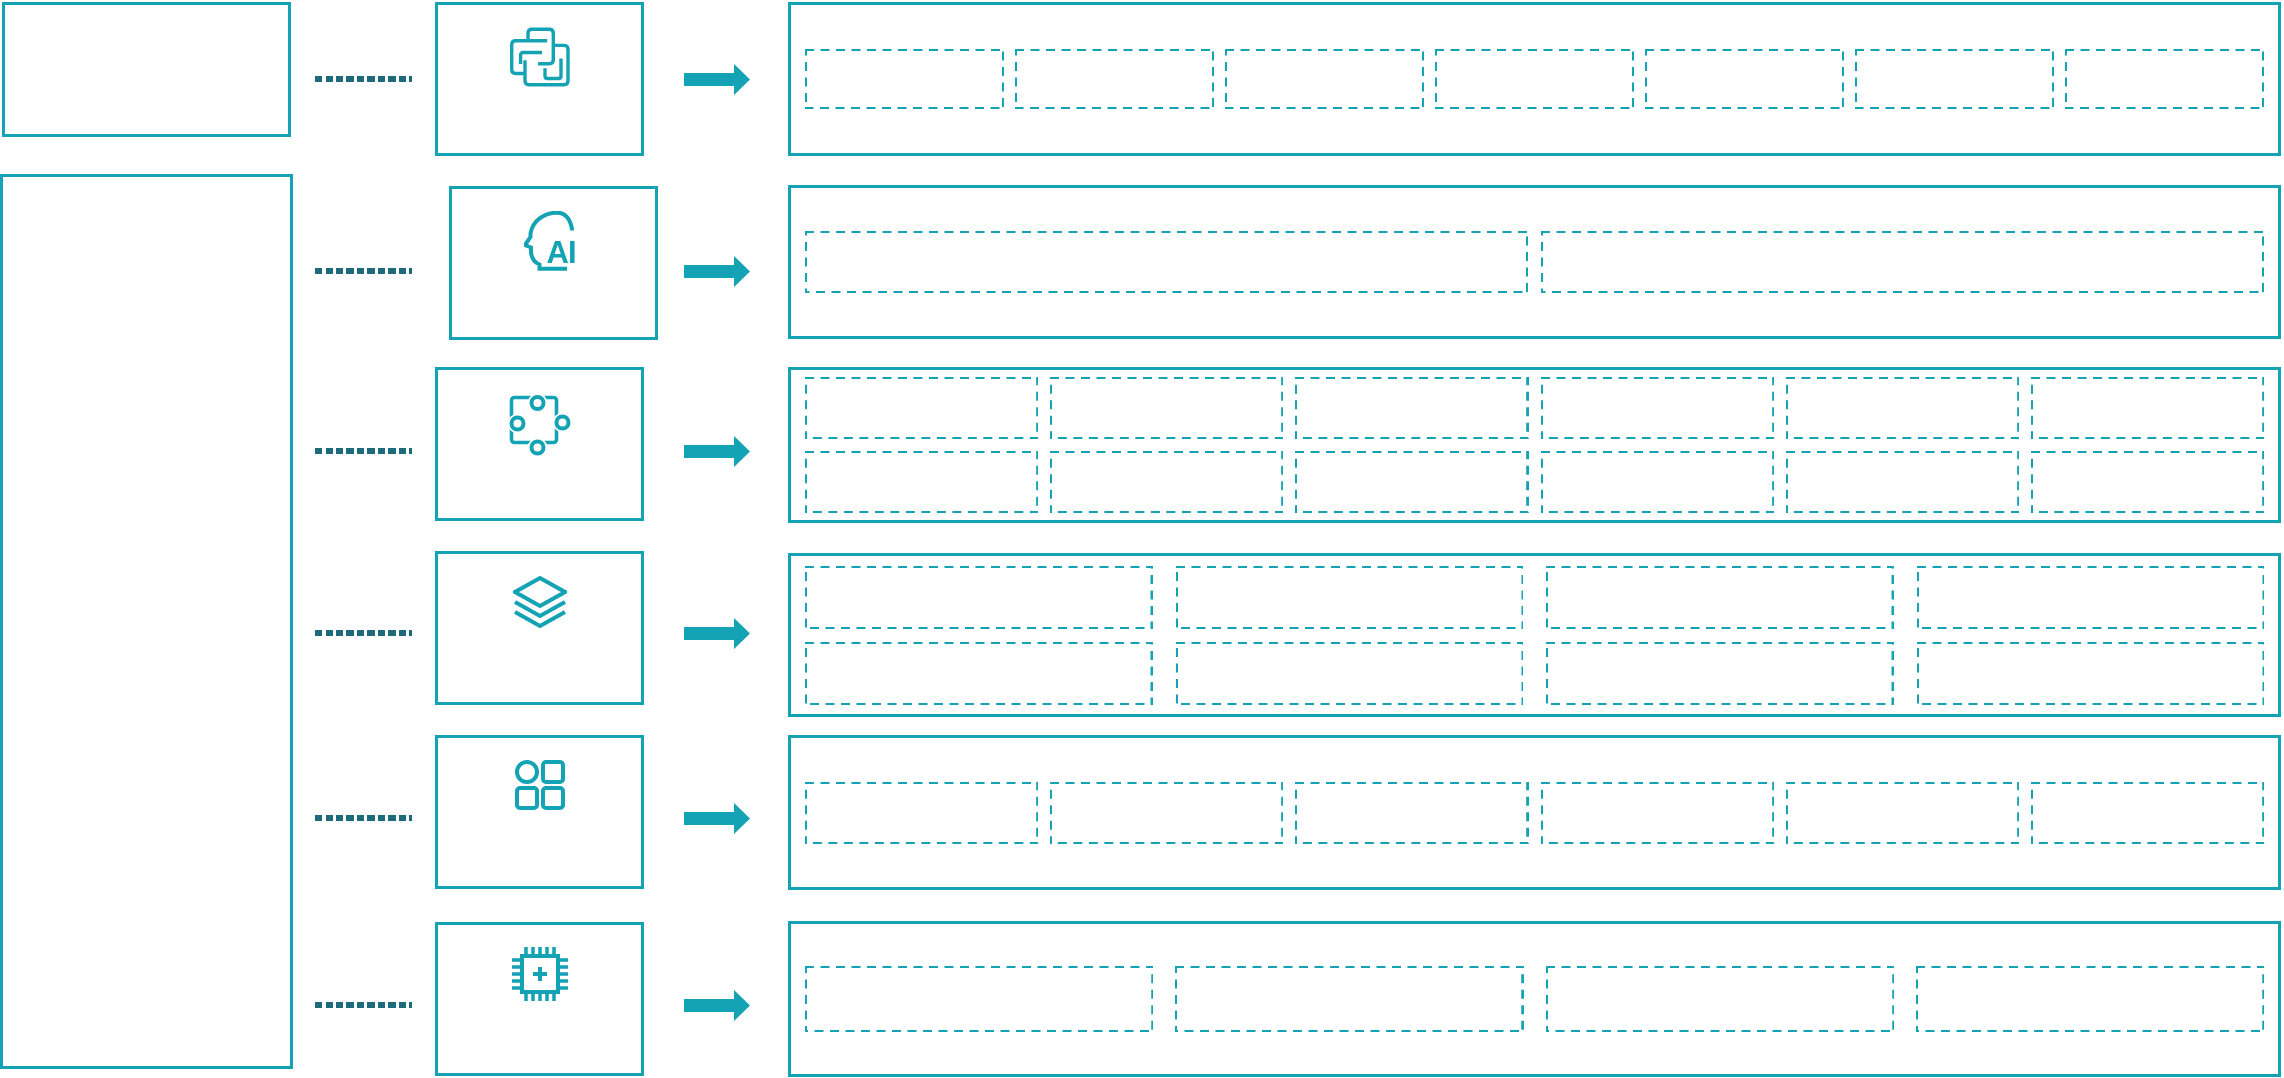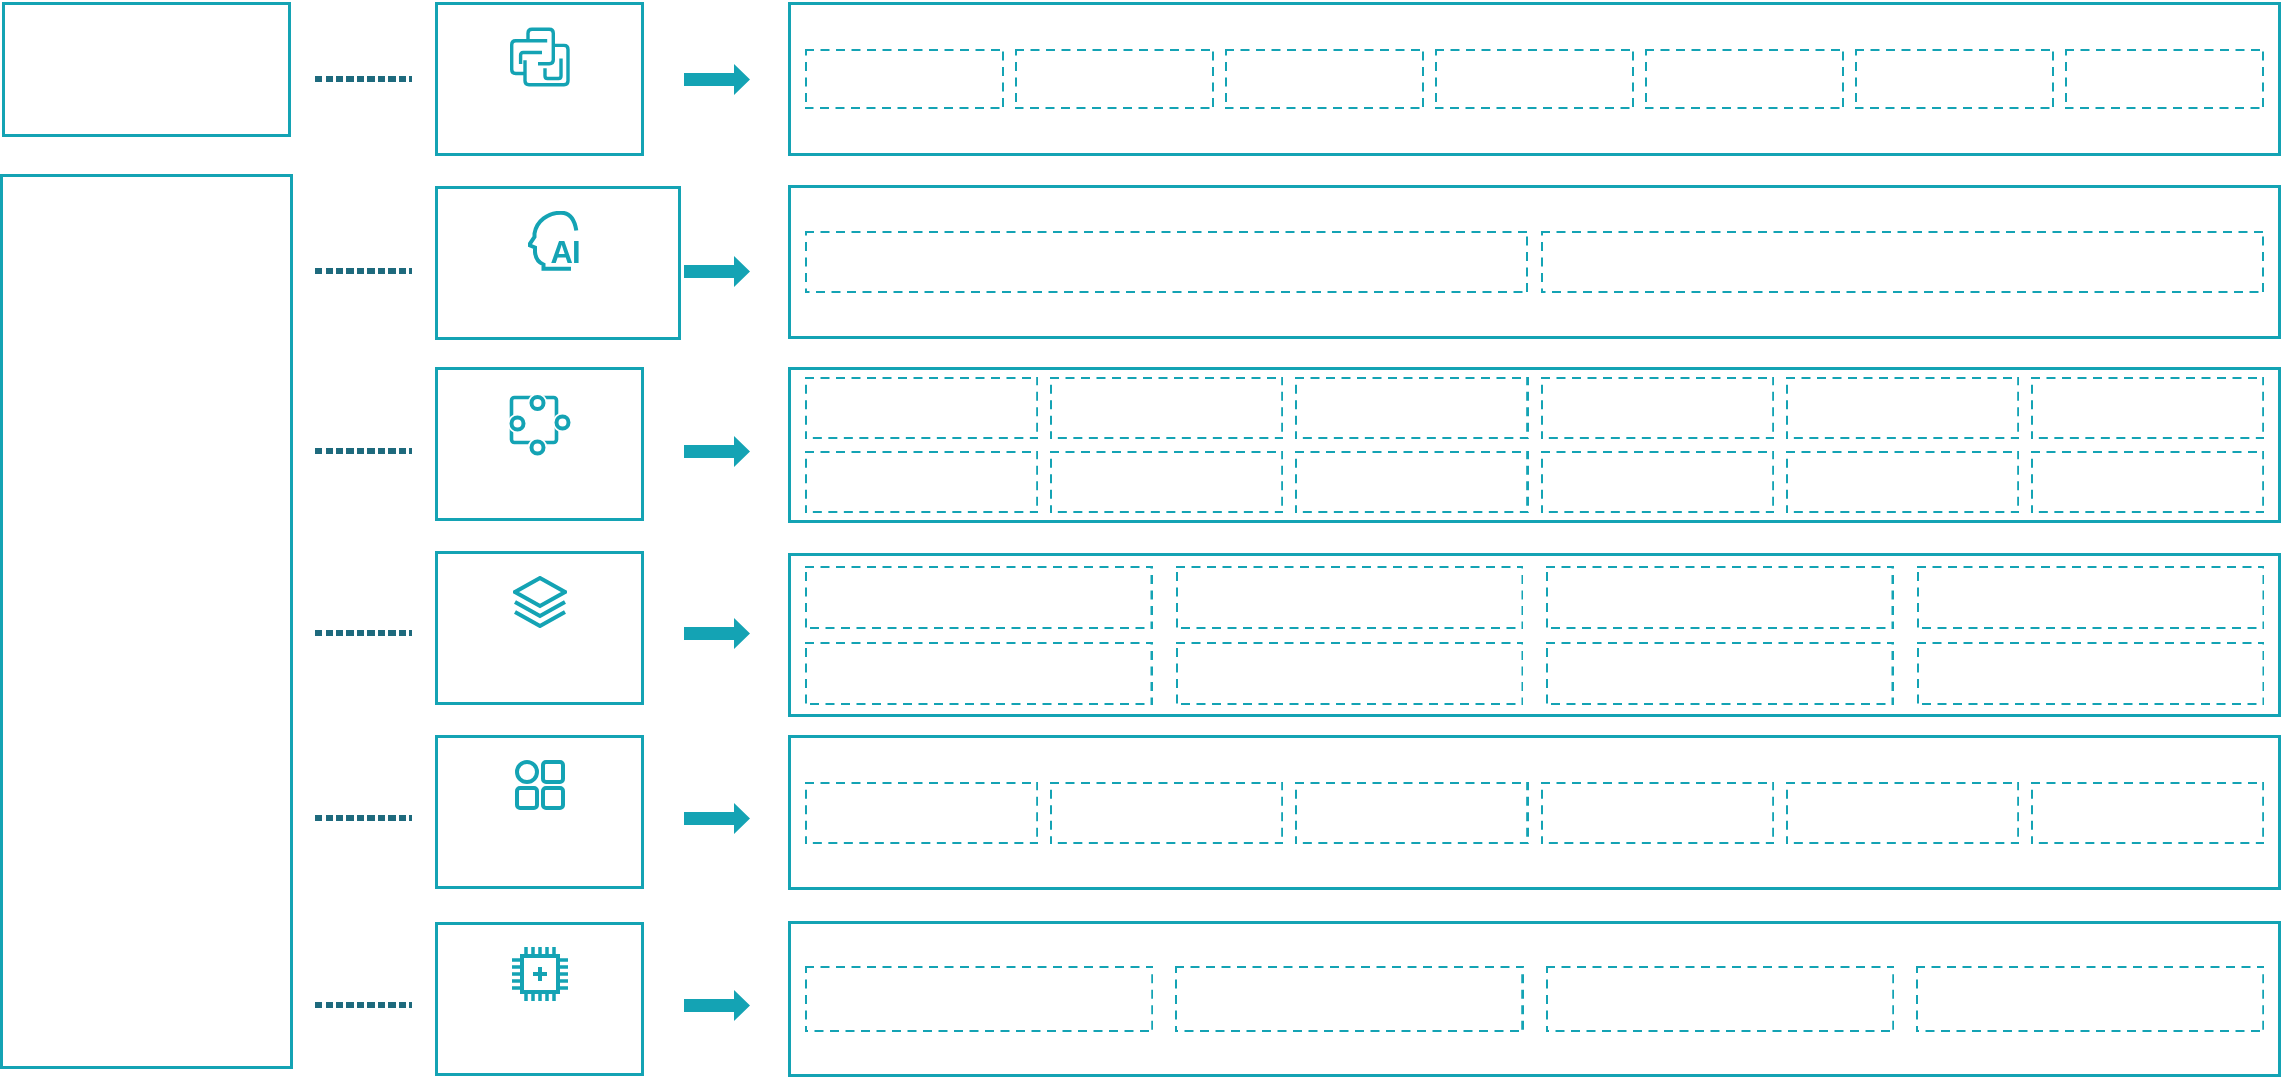--- a/index.html
+++ b/index.html
@@ -72,21 +72,21 @@
               <rect width="100%" height="100%"></rect>
             </svg>
           </div>
           <div class="cell">
             <svg>
               <rect width="100%" height="100%"></rect>
             </svg>
           </div>
         </div>
       </div>
-      <div class="icon-box" style="left: 435px; top: 186px; width: 246px; height: 154px; text-align: center;">
+      <div class="icon-box" style="left: 449px; top: 186px; width: 209px; height: 154px; text-align: center;">
         <svg width="60" height="62" viewBox="0 0 60 62" style="top: 22px;">
     <path class="st" d="M 33 1.7 C 41 1.7 46.5 8 48.3 19.5"></path>
     <path class="st" d="M 33 1.7 C 20 1.7 8.5 10 6.5 22.5 L 6.5 26 L 1 34 L 7 36.5 L 7 41 C 7.5 47 10.5 51.5 15.5 53.5 L 15.5 57.7 L 43 57.7"></path>
     <text x="22.5" y="52" font-size="31" letter-spacing="-1">AI</text>
   </svg>
       </div>
       <div class="connector" style="left: 315px; top: 268px; width: 97px; height: 6px; background: repeating-linear-gradient(90deg, rgb(30, 106, 125) 0px, rgb(30, 106, 125) 7px, transparent 7px, transparent 10.5px);"></div>
       <svg width="66" height="31" viewBox="0 0 66 31" class="arrow" style="left: 684px; top: 255.5px;">
     <polygon points="0,9 50,9 50,0 66,15.5 50,31 50,22 0,22" fill="var(--teal)"></polygon>
   </svg>

